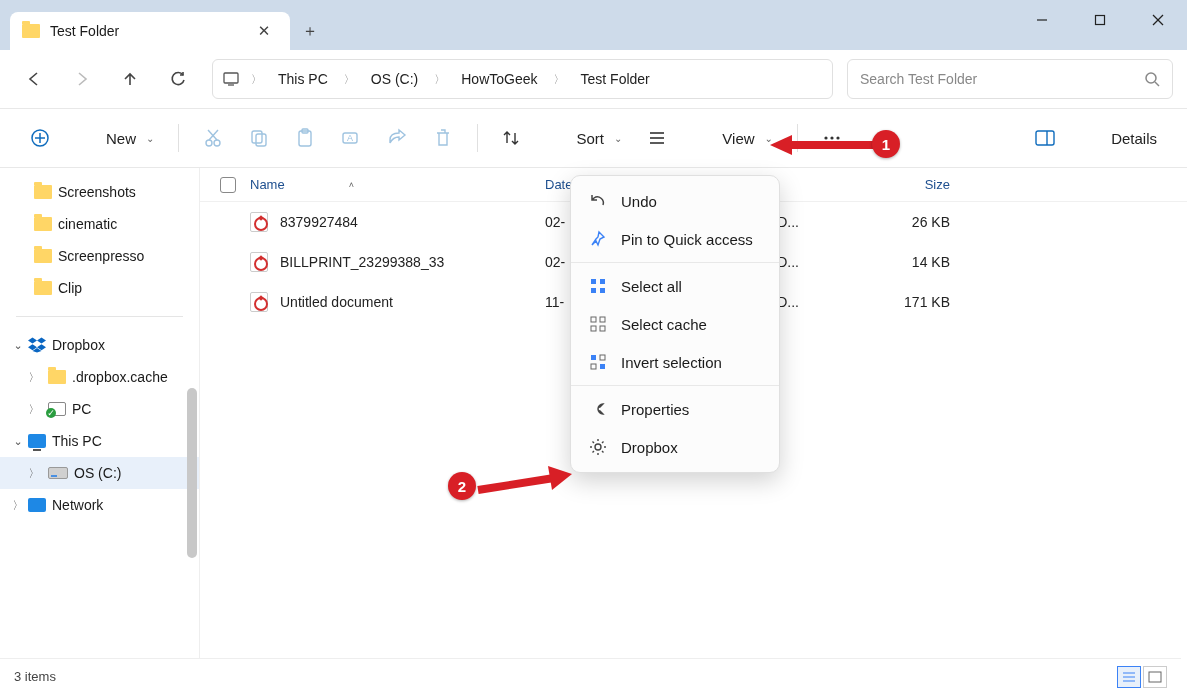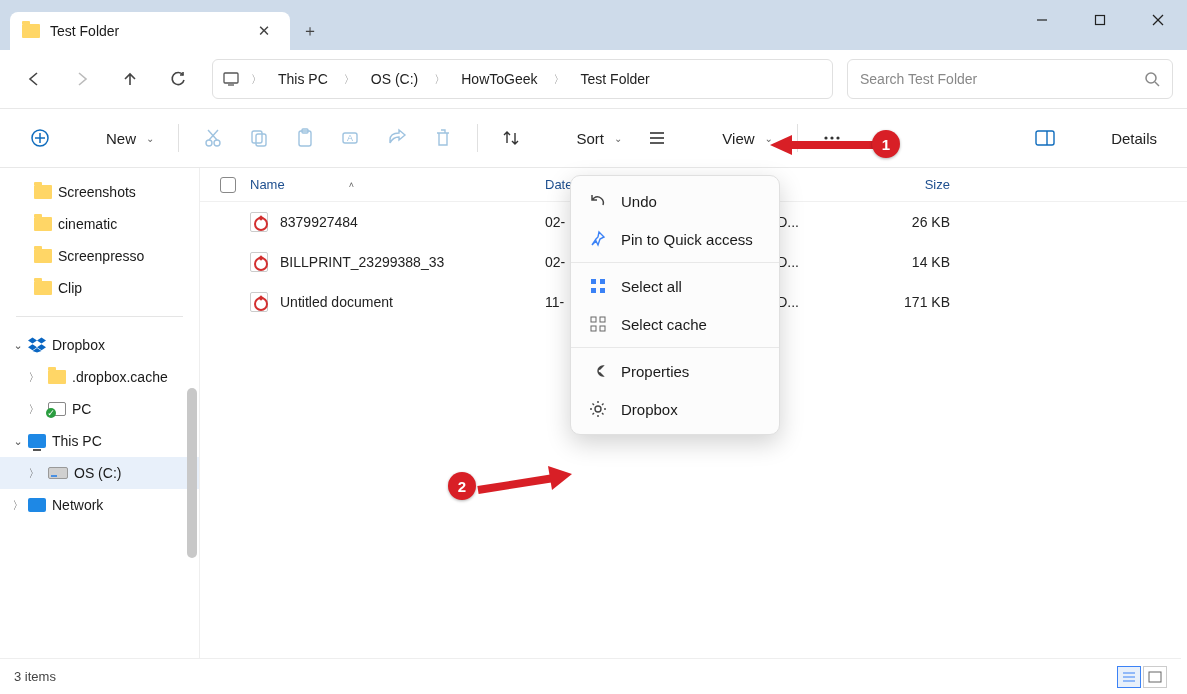--- a/index.html
+++ b/index.html
@@ -390,20 +390,31 @@
       <span class="ctx-ico">
         <svg width="16" height="16">
           <rect x="1" y="1" width="5" height="5" fill="none" stroke="#666"></rect>
           <rect x="10" y="1" width="5" height="5" fill="none" stroke="#666"></rect>
           <rect x="1" y="10" width="5" height="5" fill="none" stroke="#666"></rect>
           <rect x="10" y="10" width="5" height="5" fill="none" stroke="#666"></rect>
         </svg>
       </span>
       <span>Select cache</span>
     </div>
+  <div class="ctx-item">
+      <span class="ctx-ico">
+        <svg width="16" height="16">
+          <rect x="1" y="1" width="5" height="5" fill="#3b82f6"></rect>
+          <rect x="10" y="1" width="5" height="5" fill="none" stroke="#666"></rect>
+          <rect x="1" y="10" width="5" height="5" fill="none" stroke="#666"></rect>
+          <rect x="10" y="10" width="5" height="5" fill="#3b82f6"></rect>
+        </svg>
+      </span>
+      <span>Invert selection</span>
+    </div>
   <div class="ctx-sep"></div>
   <div class="ctx-item">
       <span class="ctx-ico">
         <svg width="18" height="18">
           <path d="M14 4 A5 5 0 1 0 14 14 L11 11 A2 2 0 1 1 11 7 Z" fill="none" stroke="#444" stroke-width="1.4"></path>
         </svg>
       </span>
       <span>Properties</span>
     </div>
   <div class="ctx-item">

